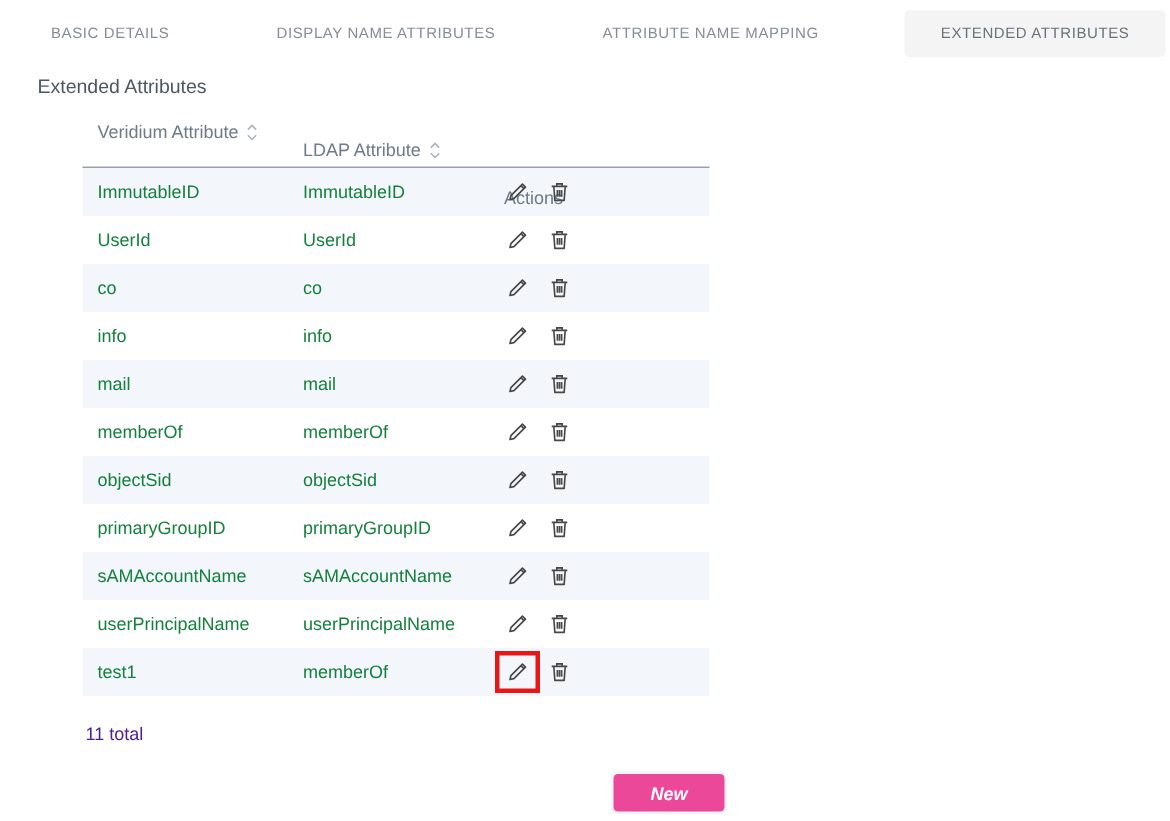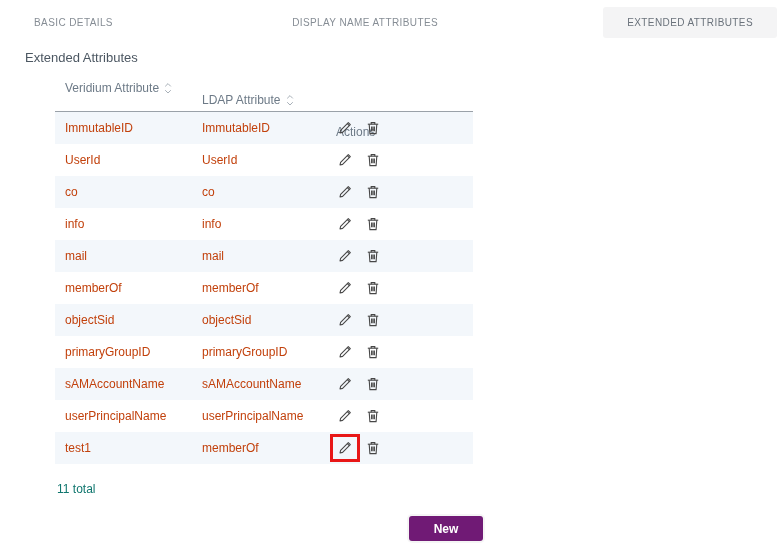--- a/index.html
+++ b/index.html
@@ -23,50 +23,51 @@
   .thead {
     display:flex; height:32px; box-sizing:border-box;
     border-bottom:1px solid #9aa1a8; color:#6d7a87;
   }
   .th { display:flex; align-items:flex-start; gap:5px; padding-top:1px; }
   .th1 { width:147px; padding-left:10px; box-sizing:border-box; }
   .th2 { width:134px;margin-top:12px; }
   .th3 { flex:1;margin-top:44px; }
   .sort-ic { margin-top:1px; }
 
-  .row { display:flex; align-items:center; height:32px; color:#c2410c; }
+  .row { display:flex; align-items:center; height:32px; color:#15803d; }
   .row:nth-child(odd) { background:#f3f7fb; }
   .cell1 { width:147px; padding-left:10px; box-sizing:border-box; }
   .cell2 { width:134px; }
   .cell3 { flex:1; display:flex; align-items:center; }
 
   .icon-btn {
     background:none; border:none; padding:0; margin:0;
     display:flex; align-items:center; justify-content:center;
     cursor:pointer; box-sizing:border-box;
   }
   .edit-btn { width:30px; height:28px; border:3px solid transparent; margin-left:-6px; }
   .edit-btn.hl { border-color:#e81717; }
   .del-btn { width:22px; height:28px; margin-left:2px; }
 
-  .total { margin:18px 0 0 57px; font-size:12px; color:#0f766e; }
+  .total { margin:18px 0 0 57px; font-size:12px; color:#4c1d95; }
 
   .footer { margin-top:20px; padding-left:409px; }
   .new-btn {
     width:74px; height:25px; background:#2ec5b2; color:#ffffff;
     font-weight:bold; font-size:12px; border:none; border-radius:3px;
     cursor:pointer; font-family:inherit; box-shadow:0 0 0 2px rgba(0,0,0,0.04);
   }
 </style>
 </head>
 <body>
 
 <div class="tabbar">
     <div class="tab">BASIC DETAILS</div>
     <div class="tab">DISPLAY NAME ATTRIBUTES</div>
+    <div class="tab">ATTRIBUTE NAME MAPPING</div>
     <div class="tab active">EXTENDED ATTRIBUTES</div>
   </div>
 
 <div class="heading">Extended Attributes</div>
 
 <div class="table">
   <div class="thead">
     <div class="th th1">
       <span>Veridium Attribute</span>
       <svg class="sort-ic" width="8" height="13" viewBox="0 0 8 13">
@@ -305,14 +306,14 @@
             </svg>
           </button>
         </div>
       </div>
     </div>
 </div>
 
 <div class="total">11 total</div>
 
 <div class="footer">
-  <button class="new-btn" style="background: #701a75;">New</button>
+  <button class="new-btn" style="background: #ec4899; font-style: italic;">New</button>
 </div>
 
 </body></html>

